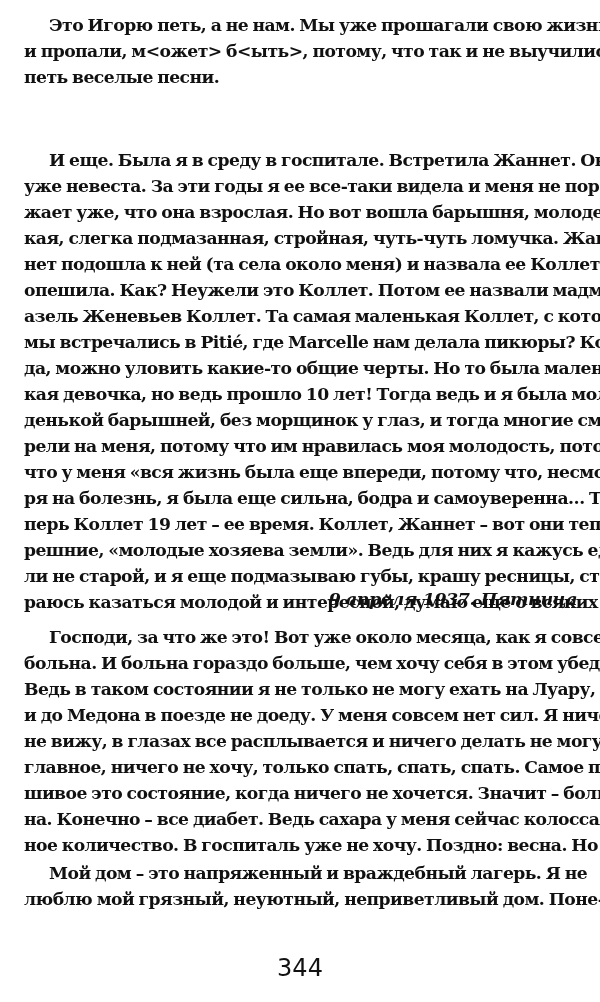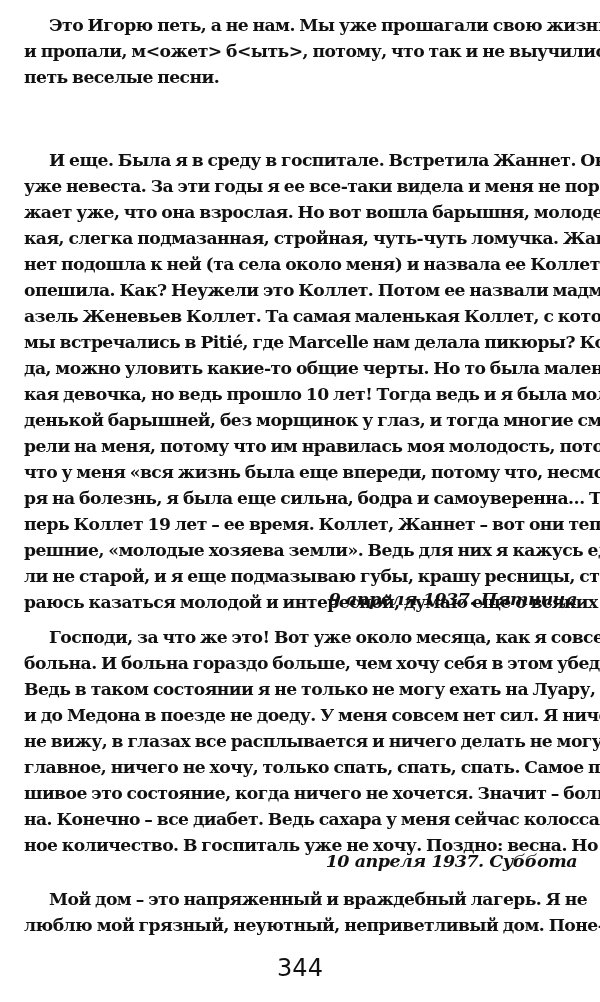--- a/index.html
+++ b/index.html
@@ -116,21 +116,20 @@
     <span class="line">Ведь в таком состоянии я не только не могу ехать на Луару, но</span>
     <span class="line">и до Медона в поезде не доеду. У меня совсем нет сил. Я ничего</span>
     <span class="line">не вижу, в глазах все расплывается и ничего делать не могу, и,</span>
     <span class="line">главное, ничего не хочу, только спать, спать, спать. Самое пар-</span>
     <span class="line">шивое это состояние, когда ничего не хочется. Значит – боль-</span>
     <span class="line">на. Конечно – все диабет. Ведь сахара у меня сейчас колоссаль-</span>
     <span class="line">ное количество. В госпиталь уже не хочу. Поздно: весна. Но я</span>
   </div>
 
   <div style="position:absolute; top:848px; left:0; width:553px;">
-    <span class="date-heading">10 апреля 1937. Суббота</span>
     <div style="height:12px;"></div>
     <span class="line indent">Мой дом – это напряженный и враждебный лагерь. Я не</span>
     <span class="line">люблю мой грязный, неуютный, неприветливый дом. Поне-</span>
   </div>
 
 </div>
 
 <div class="page-number">344</div>
 
 </body></html>

